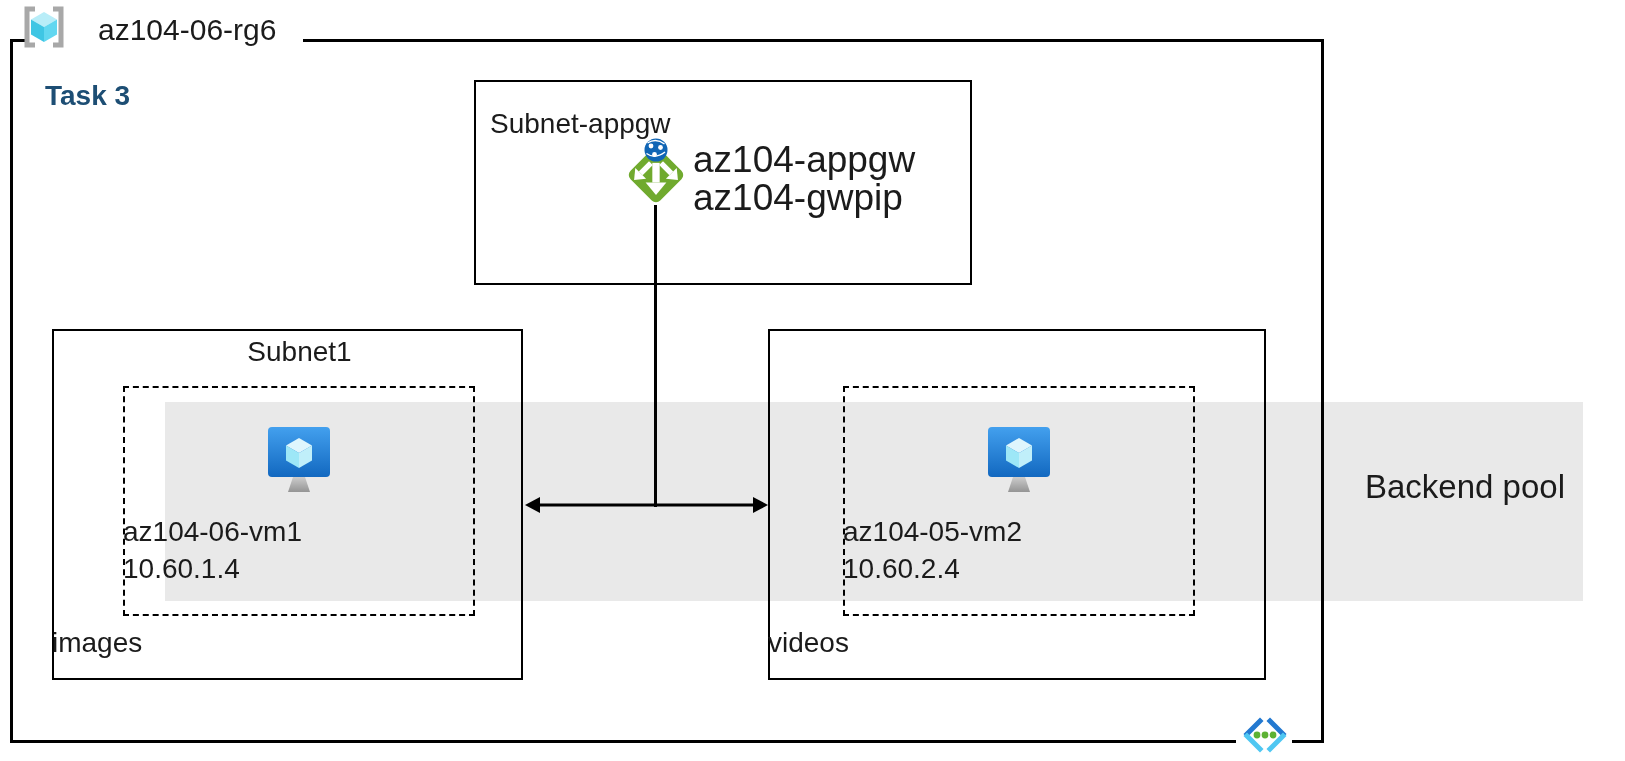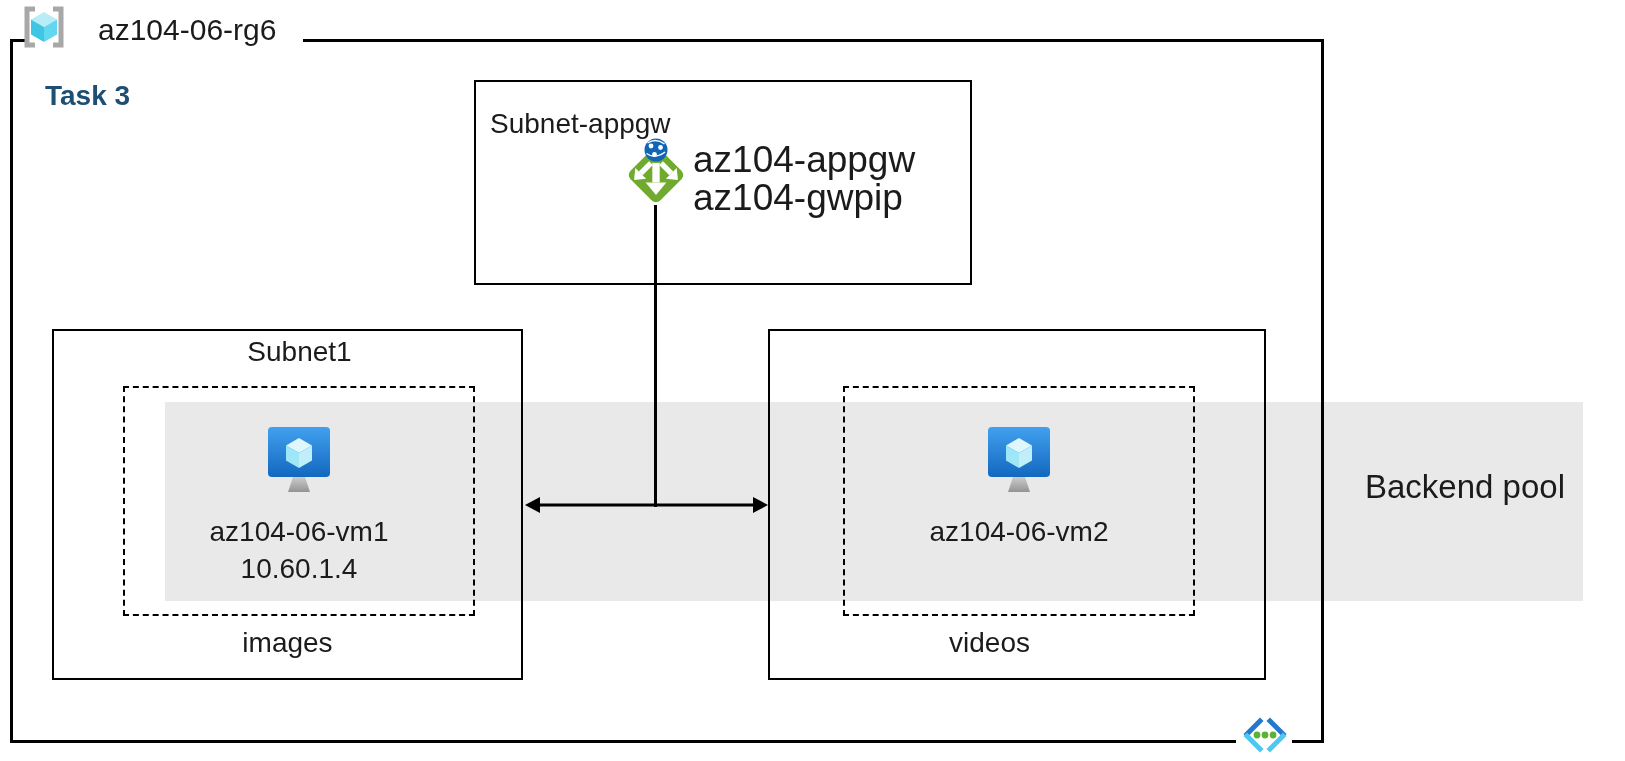--- a/index.html
+++ b/index.html
@@ -60,21 +60,21 @@
   .box-title{
     font-size:28px;line-height:32px;z-index:6;white-space:nowrap;
   }
   .appgw-title{left:490px;top:92px;margin-top:16px;}
   .subnet1-title{left:52px;top:336px;width:471px;text-align:center;margin-left:12px;}
   .subnet2-title{left:768px;top:336px;width:498px;text-align:center;}
 
   .gw-labels{
     left:693px;top:141px;font-size:37px;line-height:38px;z-index:6;white-space:nowrap;
   }
-  .vm-caption{font-size:28px;line-height:34px;text-align:center;z-index:6;white-space:nowrap;}
+  .vm-caption{font-size:28px;line-height:34px;text-align:left;z-index:6;white-space:nowrap;}
   .vm1-name{left:123px;top:515px;width:352px;}
   .vm1-ip{left:123px;top:552px;width:352px;}
   .vm2-name{left:843px;top:515px;width:352px;}
   .vm2-ip{left:843px;top:552px;width:352px;}
   .storage1-label{left:52px;top:626px;width:471px;}
   .storage2-label{left:768px;top:626px;width:443px;}
 
   
   .v-connector{
     left:654px;top:205px;width:3px;height:302px;background:#000;z-index:5;
@@ -187,21 +187,22 @@
         <stop offset="0" stop-color="#cccccc"></stop>
           <stop offset="1" stop-color="#949494"></stop>
       </linearGradient>
     </defs>
     <rect x="1" y="1" width="62" height="50" rx="4" fill="url(#mon2)"></rect>
     <polygon points="32,12 45,19.5 32,27 19,19.5" fill="#dff6fd"></polygon>
     <polygon points="19,19.5 32,27 32,42 19,34.5" fill="#9de7f7"></polygon>
     <polygon points="45,19.5 32,27 32,42 45,34.5" fill="#c0effa"></polygon>
     <polygon points="26,51 38,51 43,66 21,66" fill="url(#std2)"></polygon>
   </svg>
-  <div class="abs vm-caption vm2-name">az104-06-vm2</div>
+  <div class="abs vm-caption vm2-name">az104-05-vm2</div>
+  <div class="abs vm-caption vm2-ip">10.60.2.4</div>
   <div class="abs vm-caption storage2-label">videos</div>
 
   <div class="abs vnet-mask"></div>
   <svg class="abs vnet-icon" viewBox="0 0 46 38">
     <g stroke-width="5" fill="none" stroke-linecap="square">
       <line x1="18" y1="5" x2="5" y2="18" stroke="#2379d0"></line>
       <line x1="5" y1="20" x2="18" y2="33" stroke="#4fc7f2"></line>
       <line x1="28" y1="5" x2="41" y2="18" stroke="#2379d0"></line>
       <line x1="41" y1="20" x2="28" y2="33" stroke="#4fc7f2"></line>
     </g>

